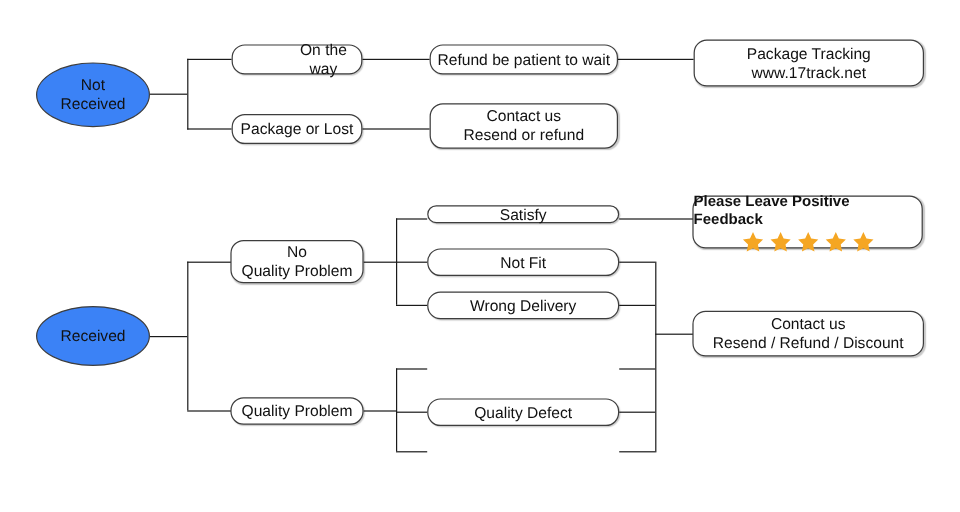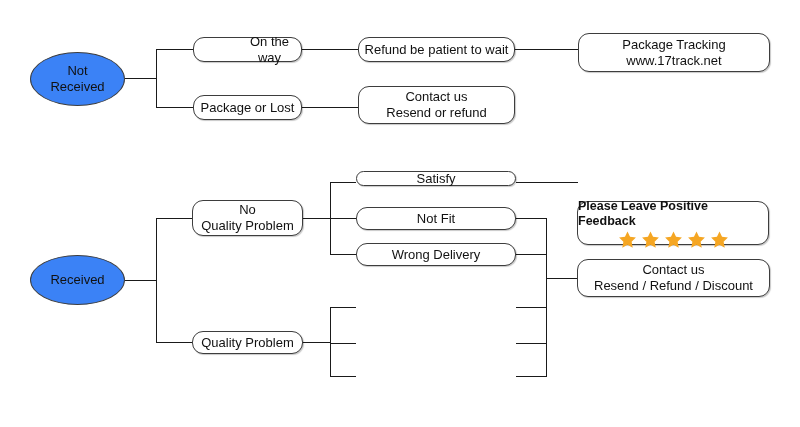--- a/index.html
+++ b/index.html
@@ -147,23 +147,24 @@
 
   <div class="node" style="left:192px; top:331px; width:111px; height:23px;">Quality Problem</div>
 
   <div class="node" style="left:356px; top:171px; width:160px; height:15px;">Satisfy</div>
 
   <div class="node" style="left:356px; top:207px; width:160px; height:23px;">Not Fit</div>
 
   <div class="node" style="left:356px; top:243px; width:160px; height:23px;">Wrong Delivery</div>
 
 
+  <div class="node" style="left:356px; top:332px; width:160px; height:23px;">Quality Defect</div>
 
 
-  <div class="feedback-box" style="left:577px; top:163px; width:192px; height:44px;margin-top:38px;">
+  <div class="feedback-box" style="left:577px; top:163px; width:192px; height:44px;">
     <div class="feedback-title">Please Leave Positive Feedback</div>
     <div class="stars" id="star-row">
         <svg class="star" viewBox="0 0 24 24">
           <path fill="#F5A623" d="M12 1.8 L15.2 8.6 L22.6 9.6 L17.2 14.9 L18.6 22.3 L12 18.7 L5.4 22.3 L6.8 14.9 L1.4 9.6 L8.8 8.6 Z"></path>
         </svg>
         <svg class="star" viewBox="0 0 24 24">
           <path fill="#F5A623" d="M12 1.8 L15.2 8.6 L22.6 9.6 L17.2 14.9 L18.6 22.3 L12 18.7 L5.4 22.3 L6.8 14.9 L1.4 9.6 L8.8 8.6 Z"></path>
         </svg>
         <svg class="star" viewBox="0 0 24 24">
           <path fill="#F5A623" d="M12 1.8 L15.2 8.6 L22.6 9.6 L17.2 14.9 L18.6 22.3 L12 18.7 L5.4 22.3 L6.8 14.9 L1.4 9.6 L8.8 8.6 Z"></path>

